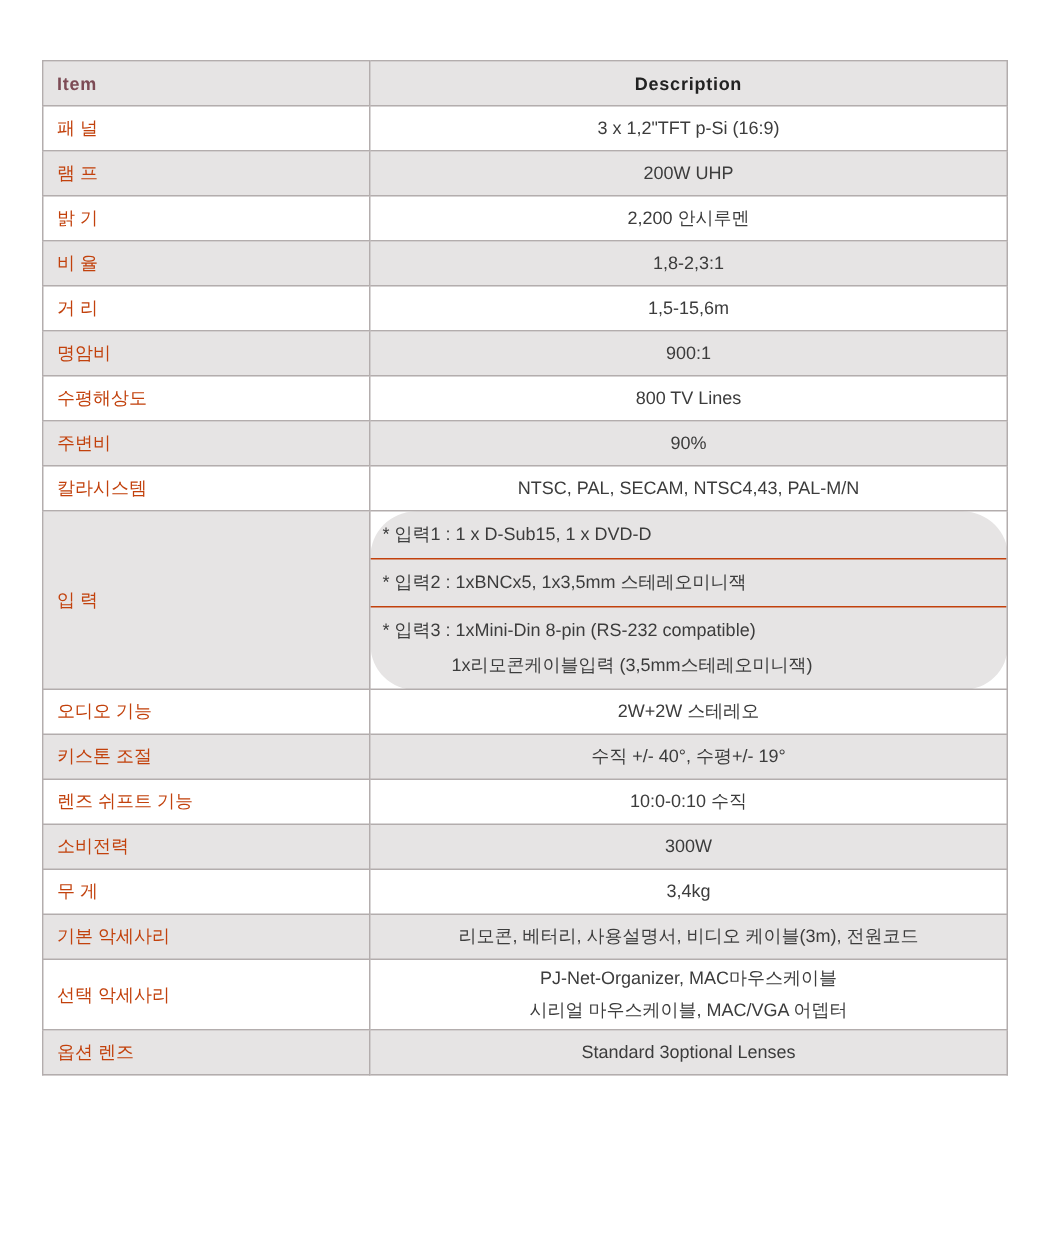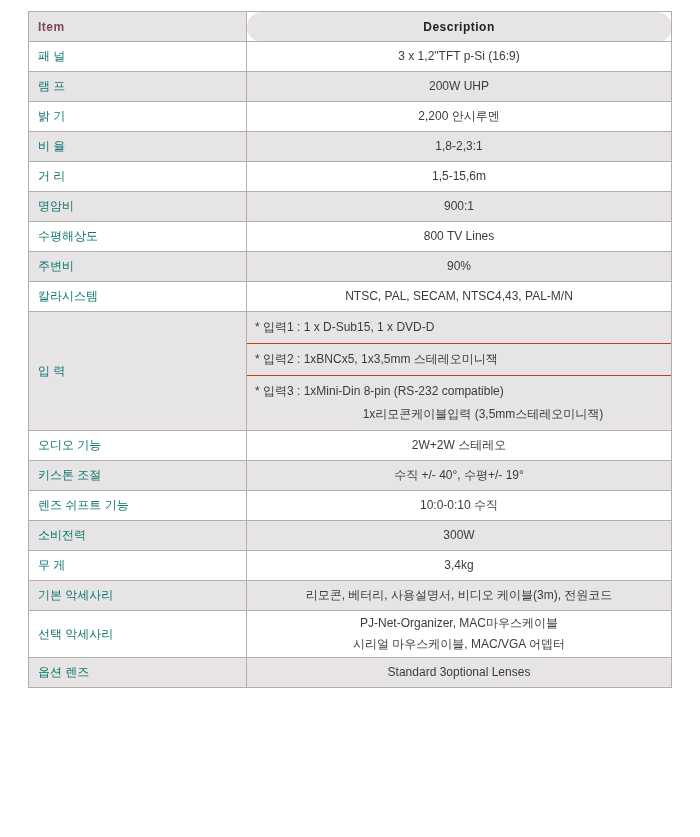--- a/index.html
+++ b/index.html
@@ -5,21 +5,21 @@
   html, body {
     margin: 0;
     padding: 0;
     background: #ffffff;
     font-family: "Liberation Sans", "DejaVu Sans", sans-serif;
   }
   .page {
     width: 700px;
     height: 837px;
     box-sizing: border-box;
-    padding: 11px 28px 0 28px;
+    padding: 40px 28px 0 28px;
   }
   table.spec {
     border-collapse: collapse;
     width: 644px;
     table-layout: fixed;
   }
   table.spec th,
   table.spec td {
     border: 1px solid #b3adad;
     font-size: 12px;
@@ -38,53 +38,52 @@
     color: #7d4b55;
     font-weight: bold;
     letter-spacing: 0.5px;
   }
   th.h-desc {
     height: 30px;
     text-align: center;
     color: #222222;
     font-weight: bold;
     letter-spacing: 0.5px;
-    border-radius: 15px;
   }
   td.item {
     height: 30px;
     text-align: left;
     padding: 0 4px 0 9px;
-    color: #0f766e;
+    color: #c2410c;
     vertical-align: middle;
     margin-top: 36px;
   }
   td.desc {
     height: 30px;
     text-align: center;
     color: #3c3c3c;
     vertical-align: middle;
     padding: 2px 4px;
     line-height: 21px;
   }
   td.subwrap {
     padding: 0;
     vertical-align: top;
+    border-radius: 30px;
   }
   .sub {
     text-align: left;
     color: #3c3c3c;
     padding: 8px 6px 8px 8px;
     line-height: 15px;
   }
   .sub + .sub { border-top: 1px solid #c2410c; }
   .sub .line2 {
     padding-left: 46px;
     padding-top: 8px;
-    text-align: center;
   }
 </style>
 </head>
 <body>
 
 <div class="page">
   <table class="spec">
     <colgroup>
       <col class="col-item">
       <col>

